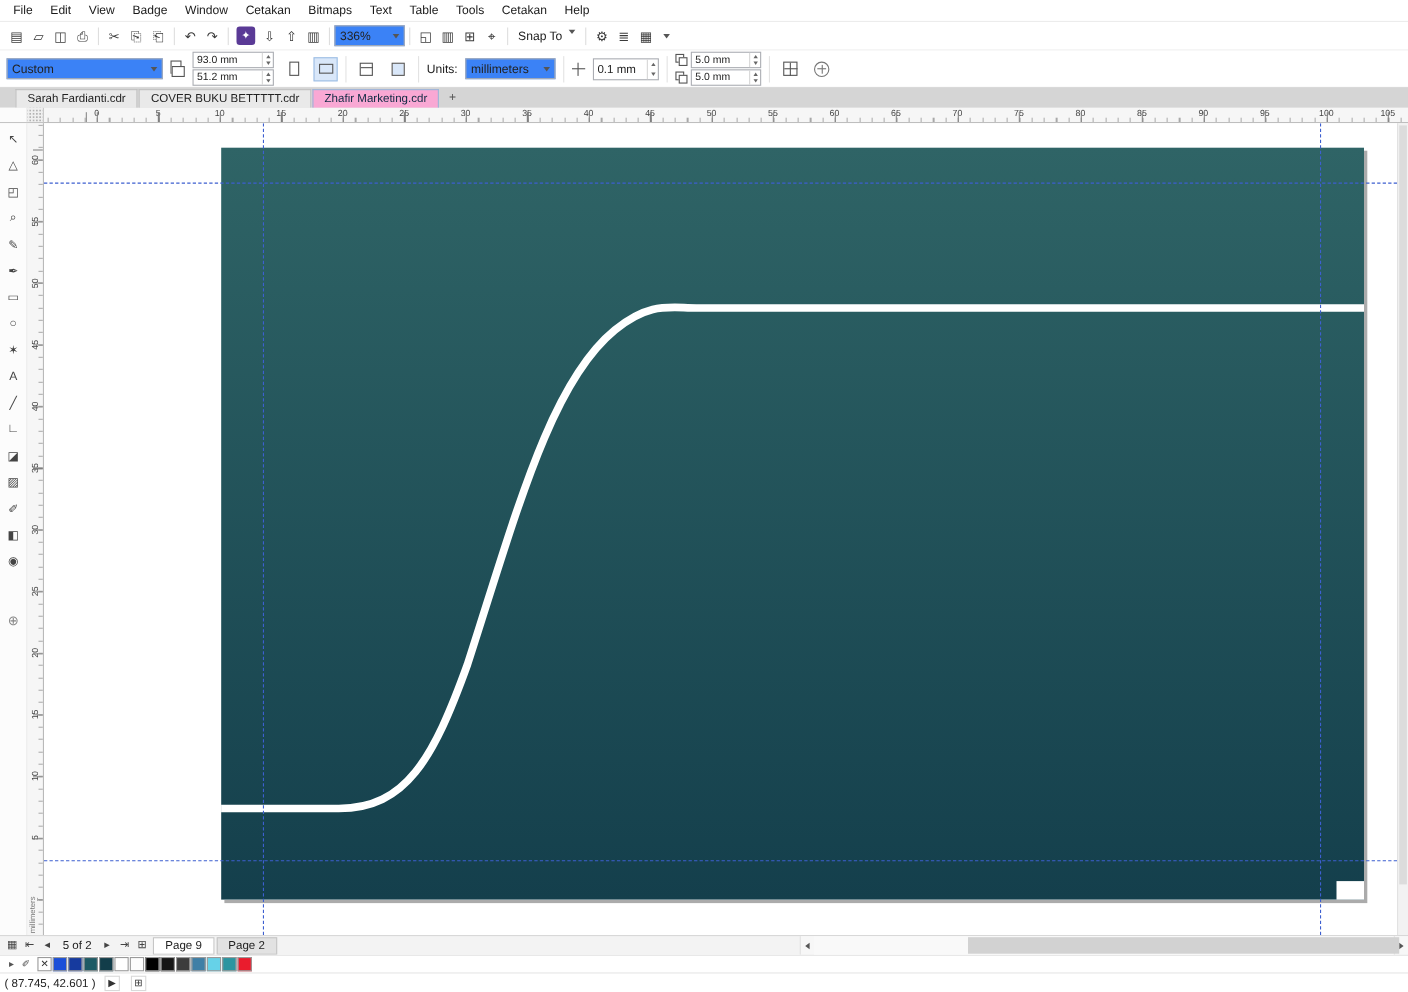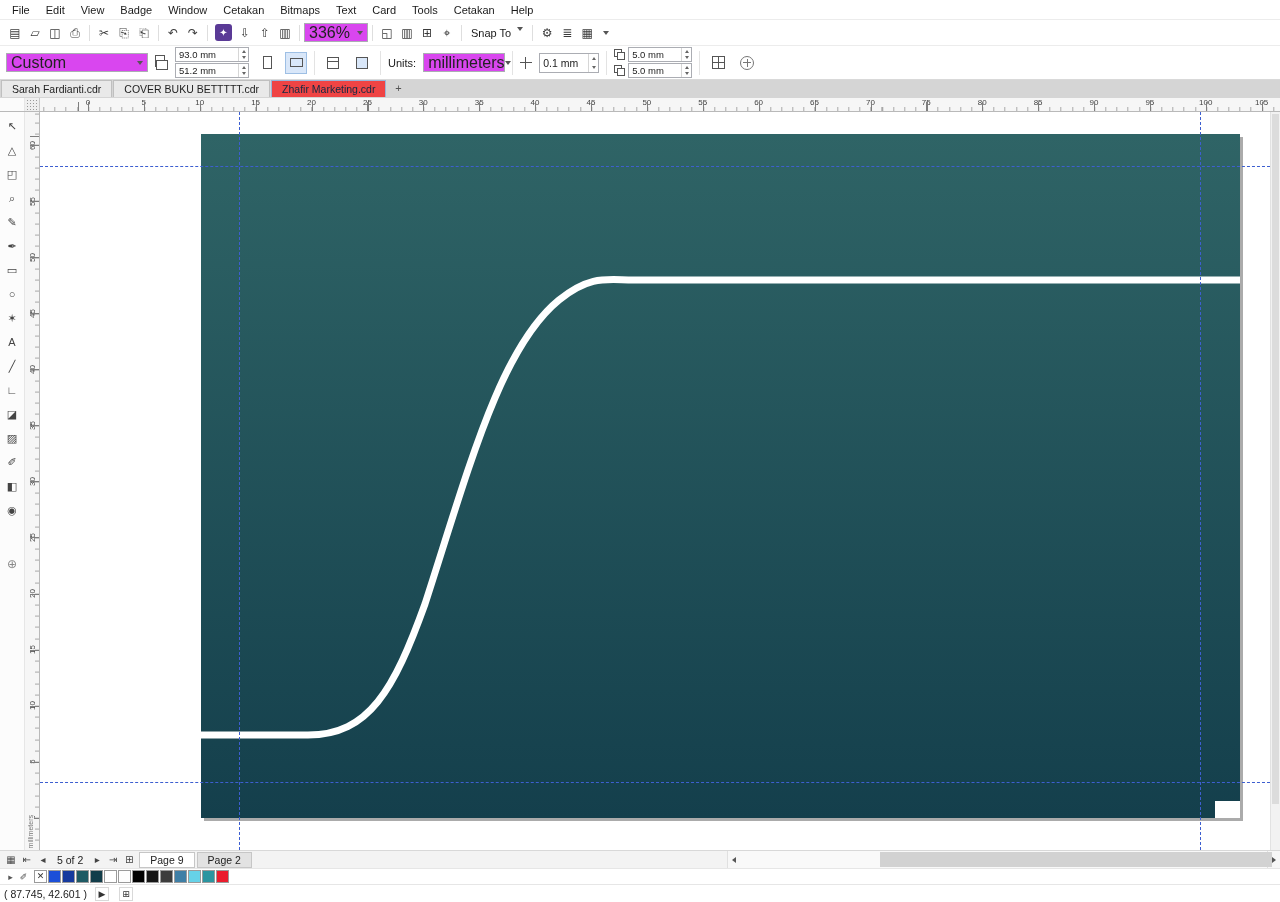--- a/index.html
+++ b/index.html
@@ -14,21 +14,21 @@
   
   .menubar{height:20px;display:flex;align-items:center;background:#fff;border-bottom:1px solid #ececec;padding-left:4px}
   .menu-item{padding:2px 8px;font-size:11px;color:#1a1a1a;cursor:default}
 
   
   .toolbar{height:26px;display:flex;align-items:center;background:#fff;padding:0 5px;border-bottom:1px solid #ececec}
   .tb-group{display:flex;align-items:center}
   .tb-icon{width:20px;height:20px;display:flex;align-items:center;justify-content:center;font-size:12px;color:#3a3a3a;cursor:default}
   .tb-icon.active{background:#5a3a96;color:#fff;border-radius:3px;width:17px;height:17px;font-size:10px;margin:0 3px}
   .tb-sep{width:1px;height:16px;background:#dedede;margin:0 4px;flex:none}
-  .combo{display:flex;align-items:center;border:1px solid #abadb3;background:#d946ef;height:19px;font-size:16px;padding:0 4px;white-space:nowrap}
+  .combo{display:flex;align-items:center;border:1px solid #abadb3;background:#3b82f6;height:19px;font-size:11px;padding:0 4px;white-space:nowrap}
   .combo .caret-box{margin-left:auto}
   .caret{width:0;height:0;border-left:3px solid transparent;border-right:3px solid transparent;border-top:4px solid #555;display:inline-block;margin-left:6px;flex:none}
   .zoom-combo{width:64px}
   .snapto{display:flex;align-items:flex-start;font-size:11px;padding:0 5px;color:#1a1a1a}
 
   
   .propbar{height:34px;display:flex;align-items:center;background:#fff;border-bottom:1px solid #d9d9d9;padding:0 6px;gap:7px}
   .preset-combo{width:142px}
   .units-combo{width:82px}
   .pb-sep{width:1px;height:24px;background:#e3e3e3;flex:none}
@@ -57,23 +57,23 @@
   .nudge-icon::before{content:"";position:absolute;left:0;right:0;top:5px;height:1px;background:#555}
   .nudge-icon::after{content:"";position:absolute;top:0;bottom:0;left:5px;width:1px;background:#555}
   .dup-icon{width:11px;height:11px;position:relative;flex:none}
   .dup-icon::before{content:"";position:absolute;left:0;top:0;width:6px;height:6px;border:1px solid #555}
   .dup-icon::after{content:"";position:absolute;right:0;bottom:0;width:6px;height:6px;border:1px solid #555;background:#fff}
   .dup-row{display:flex;align-items:center;gap:3px}
   .grid-btn i{width:13px;height:13px;border:1px solid #555;display:block;background:linear-gradient(#555,#555) 0 5px/13px 1px no-repeat,linear-gradient(#555,#555) 5px 0/1px 13px no-repeat}
   .circle-btn i{width:14px;height:14px;border:1px solid #777;border-radius:50%;display:block;background:linear-gradient(#777,#777) center/8px 1px no-repeat,linear-gradient(#777,#777) center/1px 8px no-repeat}
 
   
-  .doctabs{height:18px;background:#d5d5d5;display:flex;align-items:flex-start;padding-left:1px}
+  .doctabs{height:18px;background:#d5d5d5;display:flex;align-items:center;padding-left:14px}
   .doc-tab{height:17px;padding:0 10px;font-size:10.5px;background:#e9e9e9;border:1px solid #bfbfbf;border-bottom:none;display:flex;align-items:center;margin-right:1px;white-space:nowrap;cursor:default}
-  .doc-tab.active{background:#ef4444;border-color:#9ab6d8;color:#102a43}
+  .doc-tab.active{background:#f9a8d4;border-color:#9ab6d8;color:#102a43}
   .newtab{width:16px;height:15px;display:flex;align-items:center;justify-content:center;font-size:11px;color:#555;margin-left:3px;cursor:default}
 
   
   .ruler-row{height:14px;display:flex;background:#f6f6f6;border-bottom:1px solid #b9b9b9}
   .ruler-spacer{width:25px;background:#fbfbfb;border-right:1px solid #e6e6e6;flex:none}
   .ruler-origin{width:15px;background:#efefef;border-right:1px solid #c9c9c9;flex:none;background-image:radial-gradient(#9a9a9a 0.5px,transparent 0.6px);background-size:3px 3px;background-position:1px 1px}
   .hruler{flex:1;position:relative;overflow:hidden}
   .hruler::before{content:"";position:absolute;left:0;right:0;bottom:0;height:4px;background:repeating-linear-gradient(to right,#a8a8a8 0,#a8a8a8 1px,transparent 1px,transparent 11.18px);background-position-x:3.3px}
   .hruler::after{content:"";position:absolute;left:0;right:0;bottom:0;height:9px;background:repeating-linear-gradient(to right,#7e7e7e 0,#7e7e7e 1px,transparent 1px,transparent 55.9px);background-position-x:48px}
   .hruler-numbers{position:absolute;left:0;top:0;bottom:0;display:flex;padding-left:20px;white-space:nowrap}
@@ -133,21 +133,21 @@
 
   <div class="menubar">
     <span class="menu-item">File</span>
       <span class="menu-item">Edit</span>
       <span class="menu-item">View</span>
       <span class="menu-item">Badge</span>
       <span class="menu-item">Window</span>
       <span class="menu-item">Cetakan</span>
       <span class="menu-item">Bitmaps</span>
       <span class="menu-item">Text</span>
-      <span class="menu-item">Card</span>
+      <span class="menu-item">Table</span>
       <span class="menu-item">Tools</span>
       <span class="menu-item">Cetakan</span>
       <span class="menu-item">Help</span>
   </div>
 
   <div class="toolbar">
     <div class="tb-group">
       <span class="tb-icon">▤</span>
         <span class="tb-icon">▱</span>
         <span class="tb-icon">◫</span>

